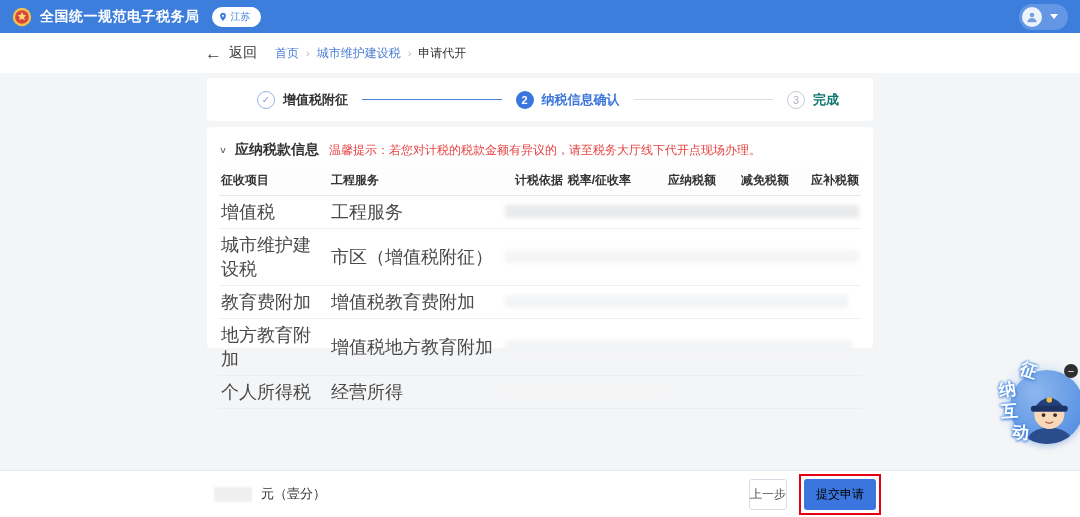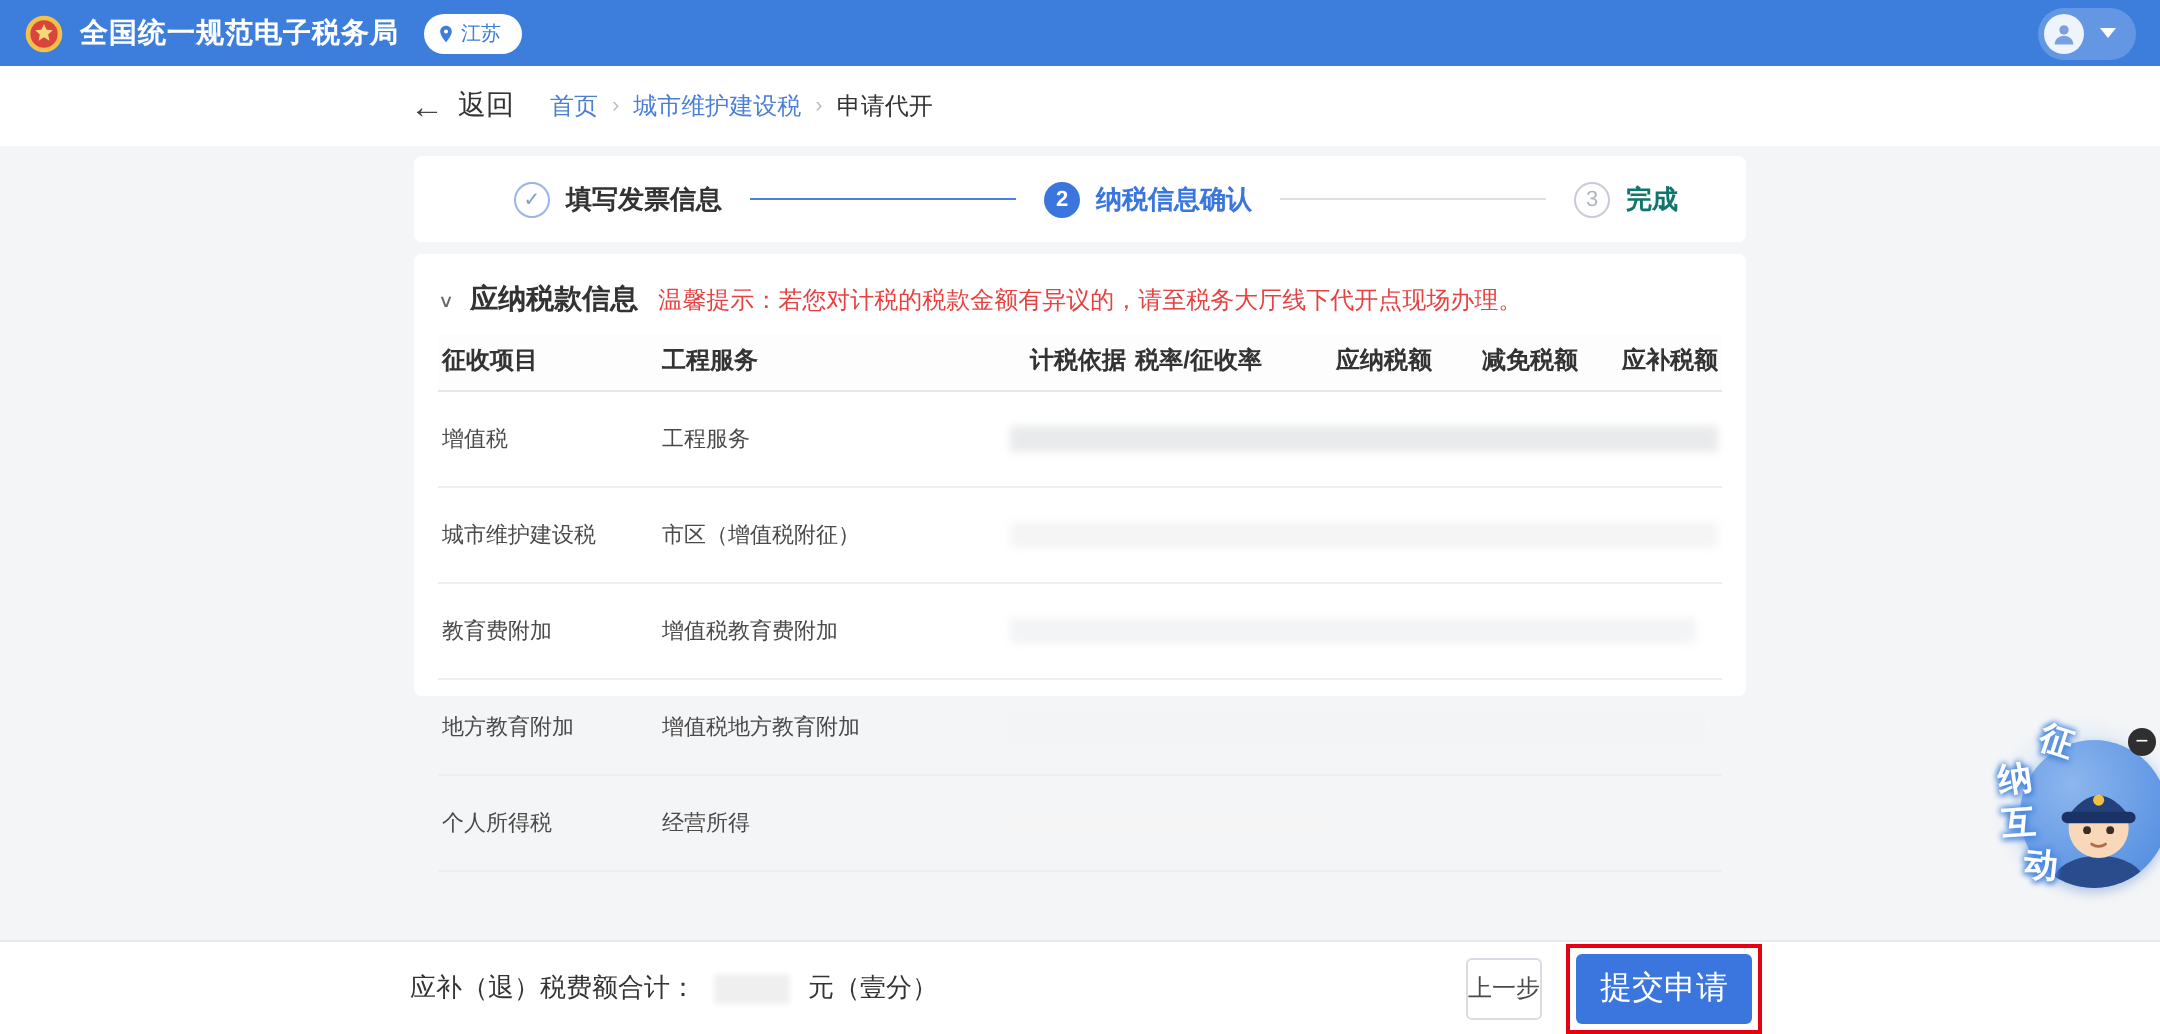--- a/index.html
+++ b/index.html
@@ -48,40 +48,40 @@
 
   .table-card { top:127px; height:221px; padding:12px 12px 0 12px; }
   .section-head { display:flex; align-items:center; height:22px; }
   .collapse-caret { font-size:11px; color:#666; margin-right:8px; cursor:pointer; transform:scaleY(.8); }
   .section-title { font-size:14px; font-weight:bold; color:#333; }
   .warning-text { font-size:12px; color:#e64242; margin-left:10px; }
 
   table { width:100%; border-collapse:collapse; table-layout:fixed; margin-top:6px; }
   th { font-size:12px; color:#333; font-weight:bold; height:28px; text-align:left;
     border-bottom:1px solid #e8e8e8; background:#fdfdfd; padding:0 2px; }
-  td { font-size:11px; color:#4a4a4a; height:27px; border-bottom:1px solid #eeeeee; padding:16px 2px; }
+  td { font-size:18px; color:#4a4a4a; height:27px; border-bottom:1px solid #eeeeee; padding:4px 2px; }
   .ta-r { text-align:right; }
   .redacted { height:13px; border-radius:2px; filter:blur(2px); }
   .r1 { background:#e9eaec; width:100%; }
   .r2 { background:#f5f5f6; width:100%; }
   .r3 { background:#f3f4f5; width:97%; }
   .r4 { background:#f3f4f5; width:98%; }
   .r5 { background:#f5f5f6; width:45%; }
 
   
   .footbar { position:absolute; left:0; top:470px; width:1080px; height:47px; background:#fff;
     border-top:1px solid #e7e9ec; display:flex; align-items:center; z-index:25; }
   .total-group { margin-left:205px; display:flex; align-items:center; font-size:13px; color:#333; }
   .blur-amount { width:38px; height:15px; background:#efefef; border-radius:2px; filter:blur(1.2px);
     display:inline-block; margin:0 9px; }
   .actions { margin-left:auto; margin-right:199px; display:flex; align-items:center; }
   .btn-prev { font-family:inherit; font-size:12px; color:#4a4a4a; background:#fff; border:1px solid #d8dce4;
     border-radius:3px; padding:6px 0; cursor:pointer; }
   .highlight-box { border:2px solid #e60012; padding:3px; margin-left:12px; display:inline-flex; }
-  .btn-submit { font-family:inherit; font-size:16px; color:#ffffff; background:#3a76dd; border:none;
+  .btn-submit { font-family:inherit; font-size:12px; color:#000000; background:#3a76dd; border:none;
     border-radius:3px; padding:7px 12px; cursor:pointer; }
 
   
   .assistant { position:absolute; right:0; top:356px; width:106px; height:100px; z-index:40; }
   .halo { position:absolute; left:20px; top:0; width:96px; height:96px; border-radius:50%;
     background:radial-gradient(circle, rgba(150,195,245,.5) 0%, rgba(150,195,245,0) 70%); }
   .bubble { position:absolute; left:36px; top:14px; width:74px; height:74px; border-radius:50%;
     background:radial-gradient(circle at 35% 30%, #8cb6ee, #5a92e2 75%); overflow:hidden; cursor:pointer;
     box-shadow:0 2px 6px rgba(60,110,190,.35); }
   .bubble svg { width:100%; height:100%; display:block; }
@@ -135,21 +135,21 @@
     <a class="crumb-link">城市维护建设税</a>
     <span class="crumb-sep">›</span>
     <span class="crumb-current">申请代开</span>
   </nav>
 </div>
 
 <section class="card stepper-card">
   <div class="stepper">
     <div class="step done">
       <span class="step-circle done">✓</span>
-      <span class="step-label">填写发票信息</span>
+      <span class="step-label">增值税附征</span>
     </div>
     <div class="connector done"></div>
     <div class="step active">
       <span class="step-circle active">2</span>
       <span class="step-label">纳税信息确认</span>
     </div>
     <div class="connector"></div>
     <div class="step pending">
       <span class="step-circle pending">3</span>
       <span class="step-label">完成</span>
@@ -240,21 +240,20 @@
     </svg>
   </div>
   <span class="w-char wc0">征</span>
   <span class="w-char wc1">纳</span>
   <span class="w-char wc2">互</span>
   <span class="w-char wc3">动</span>
 </aside>
 
 <footer class="footbar">
   <div class="total-group">
-    <span>应补（退）税费额合计：</span>
     <span class="blur-amount"></span>
     <span>元（壹分）</span>
   </div>
   <div class="actions">
     <button class="btn-prev">上一步</button>
     <div class="highlight-box">
       <button class="btn-submit">提交申请</button>
     </div>
   </div>
 </footer>

